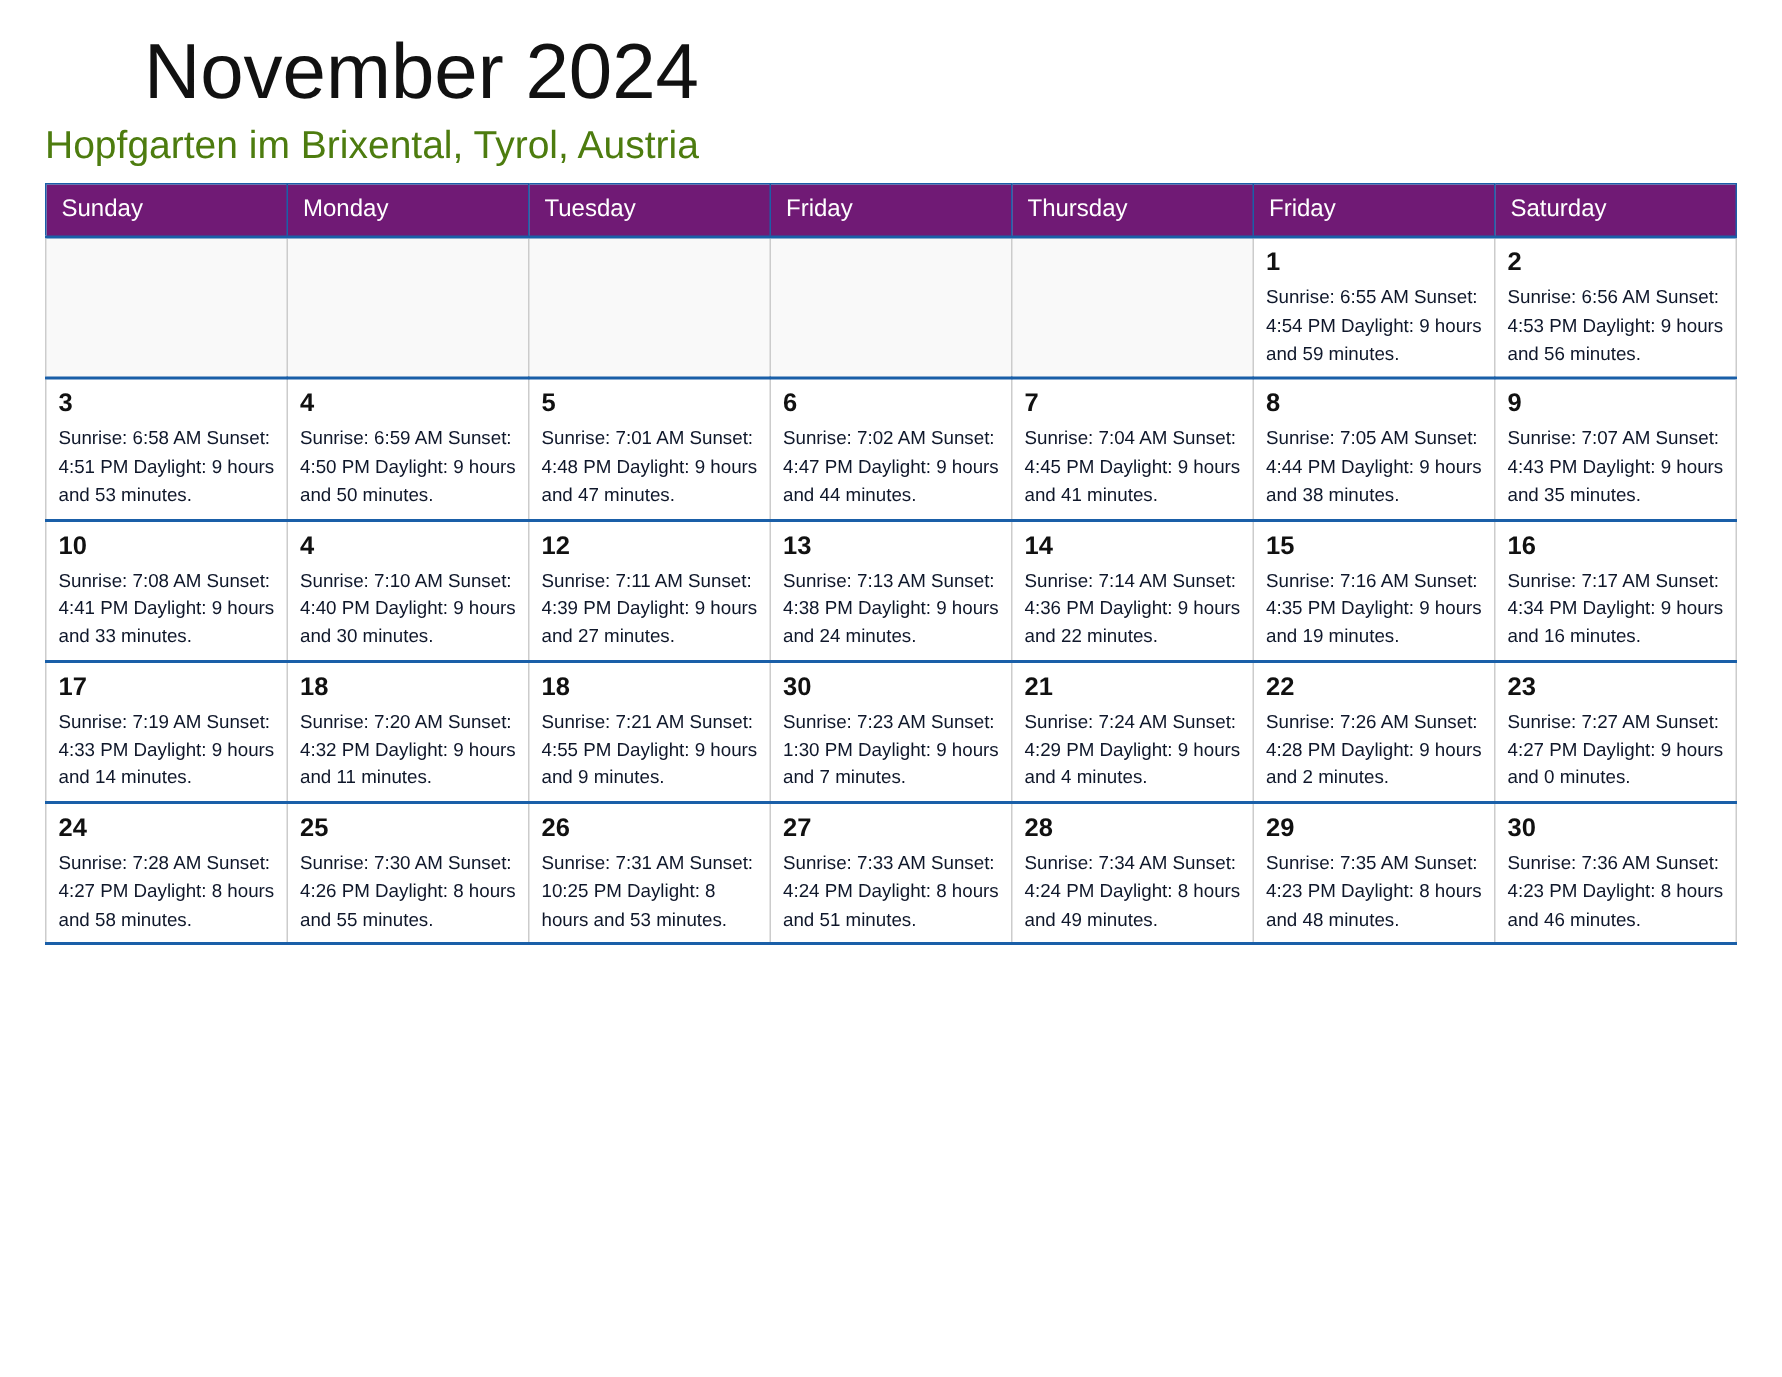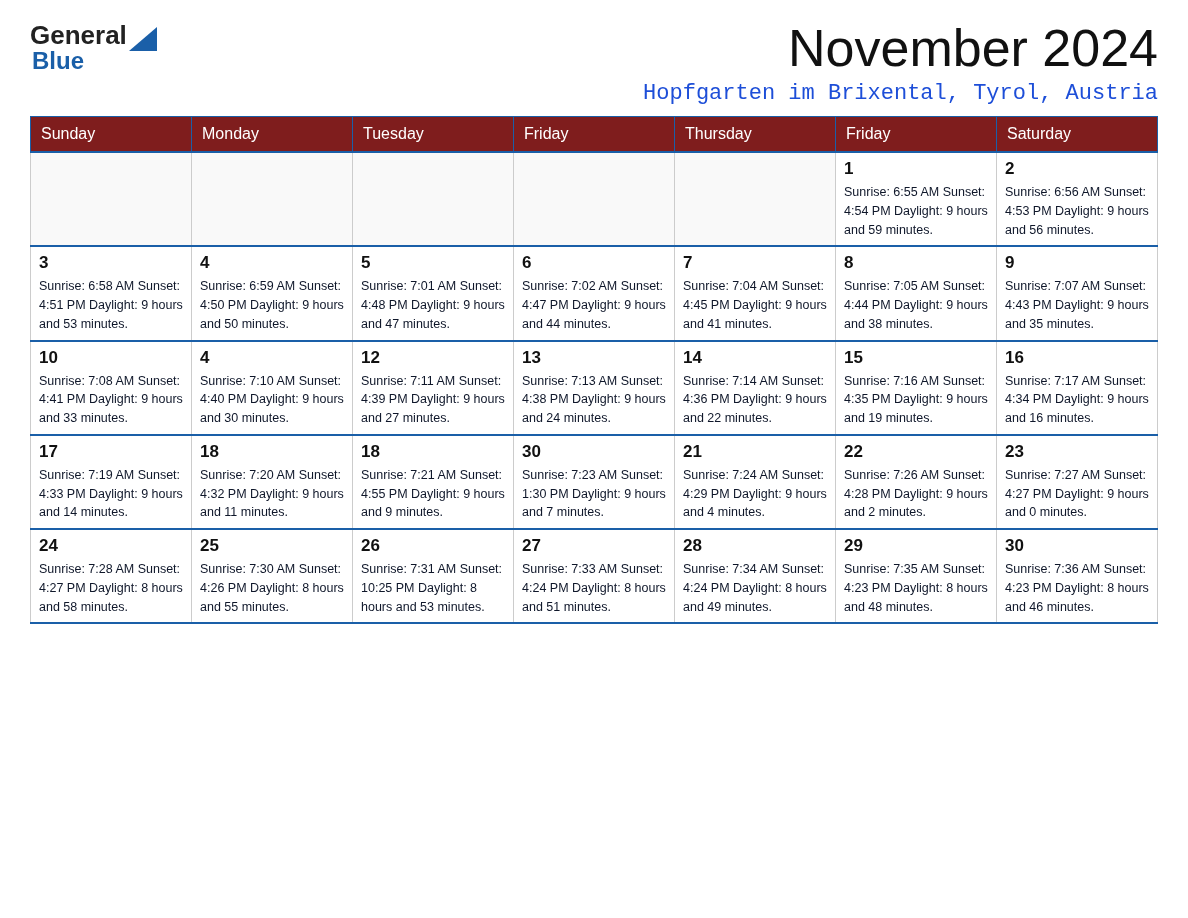--- a/index.html
+++ b/index.html
@@ -39,32 +39,31 @@
     .title-area {
       text-align: right;
     }
     .month-title {
       font-size: 52px;
       font-weight: normal;
       color: #111;
       line-height: 1.1;
     }
     .location-title {
-      font-size: 22px;
-      color: #1d4ed8;
+      font-size: 26px;
+      color: #4d7c0f;
       margin-top: 4px;
-      font-family: Liberation Mono, monospace;
     }
     .calendar {
       width: 100%;
       border-collapse: collapse;
       margin-top: 10px;
     }
     .calendar th {
-      background-color: #7f1d1d;
+      background-color: #701a75;
       color: #fff;
       font-size: 16px;
       font-weight: normal;
       padding: 8px 10px;
       text-align: left;
       border: 1px solid #1a5fa8;
     }
     .calendar td {
       border: 1px solid #ccc;
       vertical-align: top;
@@ -90,29 +89,20 @@
       background: #f9f9f9;
     }
     .calendar tr {
       border-bottom: 2px solid #1a5fa8;
     }
   </style>
 </head>
 <body>
 
 <div class="header">
-  <div class="logo-area">
-    <div class="logo-row1">
-      <span class="logo-text-general">General</span>
-      <svg width="28" height="24" viewBox="0 0 28 24" style="margin-left:2px; margin-top:0px;">
-        <polygon points="0,24 28,0 28,24" fill="#1a5fa8"></polygon>
-      </svg>
-    </div>
-    <div class="logo-row2">Blue</div>
-  </div>
   <div class="title-area">
     <div class="month-title">November 2024</div>
     <div class="location-title">Hopfgarten im Brixental, Tyrol, Austria</div>
   </div>
 </div>
 
 <table class="calendar">
   <thead>
     <tr>
     <th>Sunday</th>

